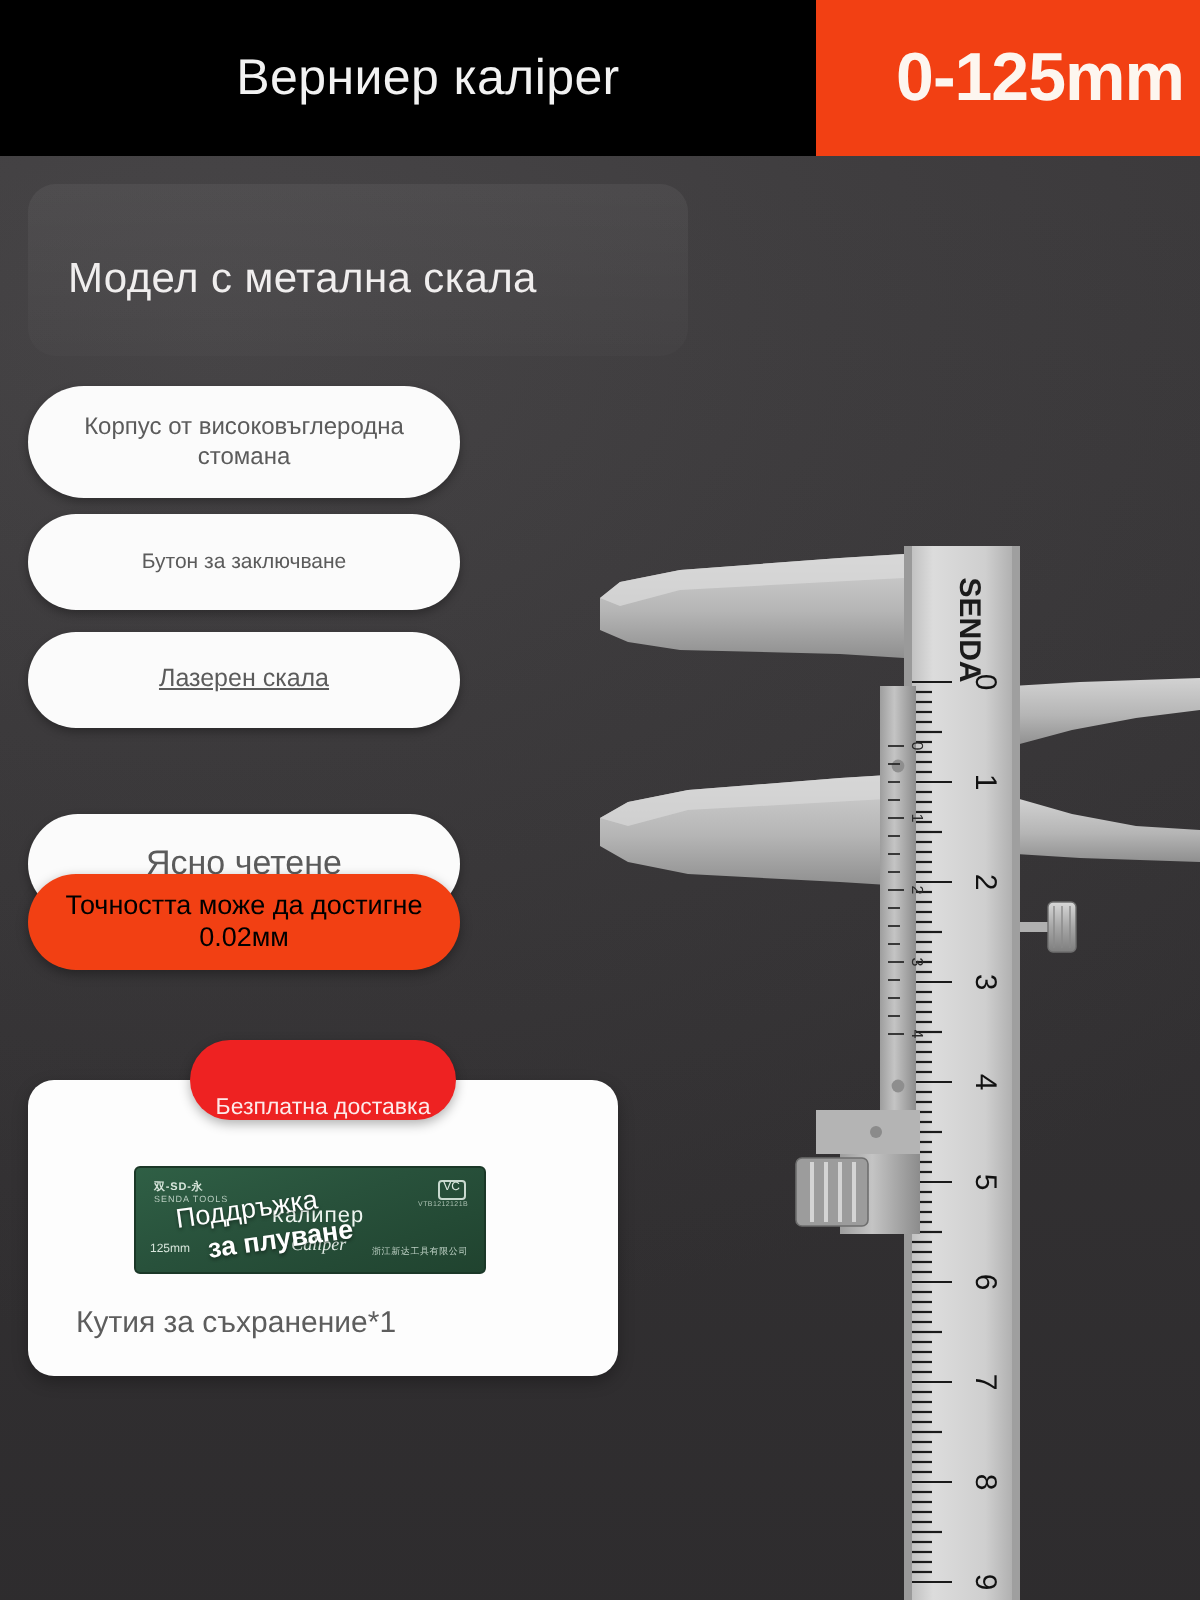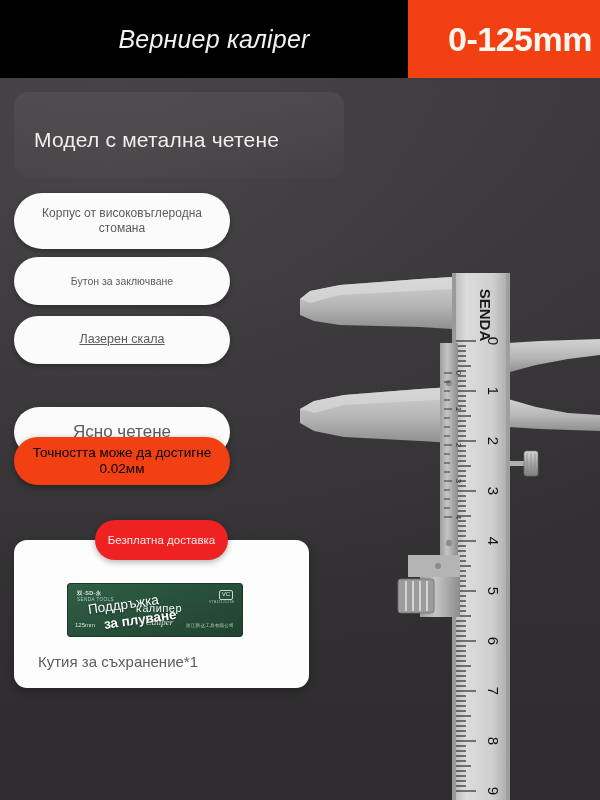--- a/index.html
+++ b/index.html
@@ -8,21 +8,21 @@
     font-family: "Liberation Sans", "DejaVu Sans", sans-serif;
     background: #333233;
     overflow: hidden;
   }
   .page { position: relative; width: 600px; height: 800px; overflow: hidden; }
 
   
   .header { position: absolute; left: 0; top: 0; width: 600px; height: 78px; display: flex; }
   .header-left {
     flex: 1; background: #000; display: flex; align-items: center;
-    justify-content: center; padding-left: 20px; font-style: italic;
+    justify-content: center; padding-left: 20px;
   }
   .header-title { color: #f2f2f2; font-size: 25px; letter-spacing: .2px; white-space: nowrap; }
   .header-badge {
     width: 192px; background: #f24013; display: flex; align-items: center;
     justify-content: center;
     padding-left: 32px;
   }
   .header-badge-text {
     color: #fdf6ef; font-size: 34px; font-weight: bold; letter-spacing: -.5px; white-space: nowrap;
   }
@@ -65,21 +65,21 @@
   .pill-5 {
     top: 437px; height: 48px; font-size: 13.5px;
     background: #f24013; color: #000000;
     box-shadow: 0 2px 6px rgba(0,0,0,.35);
   }
 
   
   .ship-badge {
     position: absolute; left: 95px; top: 520px; width: 133px; height: 40px;
     background: #ee2222; border-radius: 999px;
-    display: flex; align-items: center; justify-content: center;
+    display: flex; align-items: flex-end; justify-content: center;
     color: #fdeaea; font-size: 11.5px; z-index: 4;
     box-shadow: 0 2px 6px rgba(0,0,0,.3);
   }
   .box-card {
     position: absolute; left: 14px; top: 540px; width: 295px; height: 148px;
     background: #fdfdfd; border-radius: 13px; z-index: 3;
     box-shadow: 0 3px 8px rgba(0,0,0,.28);
     padding-left: 16px;
   }
   .box-caption {
@@ -145,21 +145,21 @@
       <span class="header-title">Верниер каліper</span>
     </div>
     <div class="header-badge">
       <span class="header-badge-text">0-125mm</span>
     </div>
   </div>
 
   <div class="body-bg"></div>
   <div class="glow-panel"></div>
 
-  <div class="subtitle">Модел с металнa четене</div>
+  <div class="subtitle">Модел с металнa скала</div>
 
   <div class="pill pill-1">
     <span>Корпус от високовъглеродна стомана</span>
   </div>
   <div class="pill pill-2">
     <span>Бутон за заключване</span>
   </div>
   <div class="pill pill-3">
     <span>Лазерен скала</span>
   </div>

